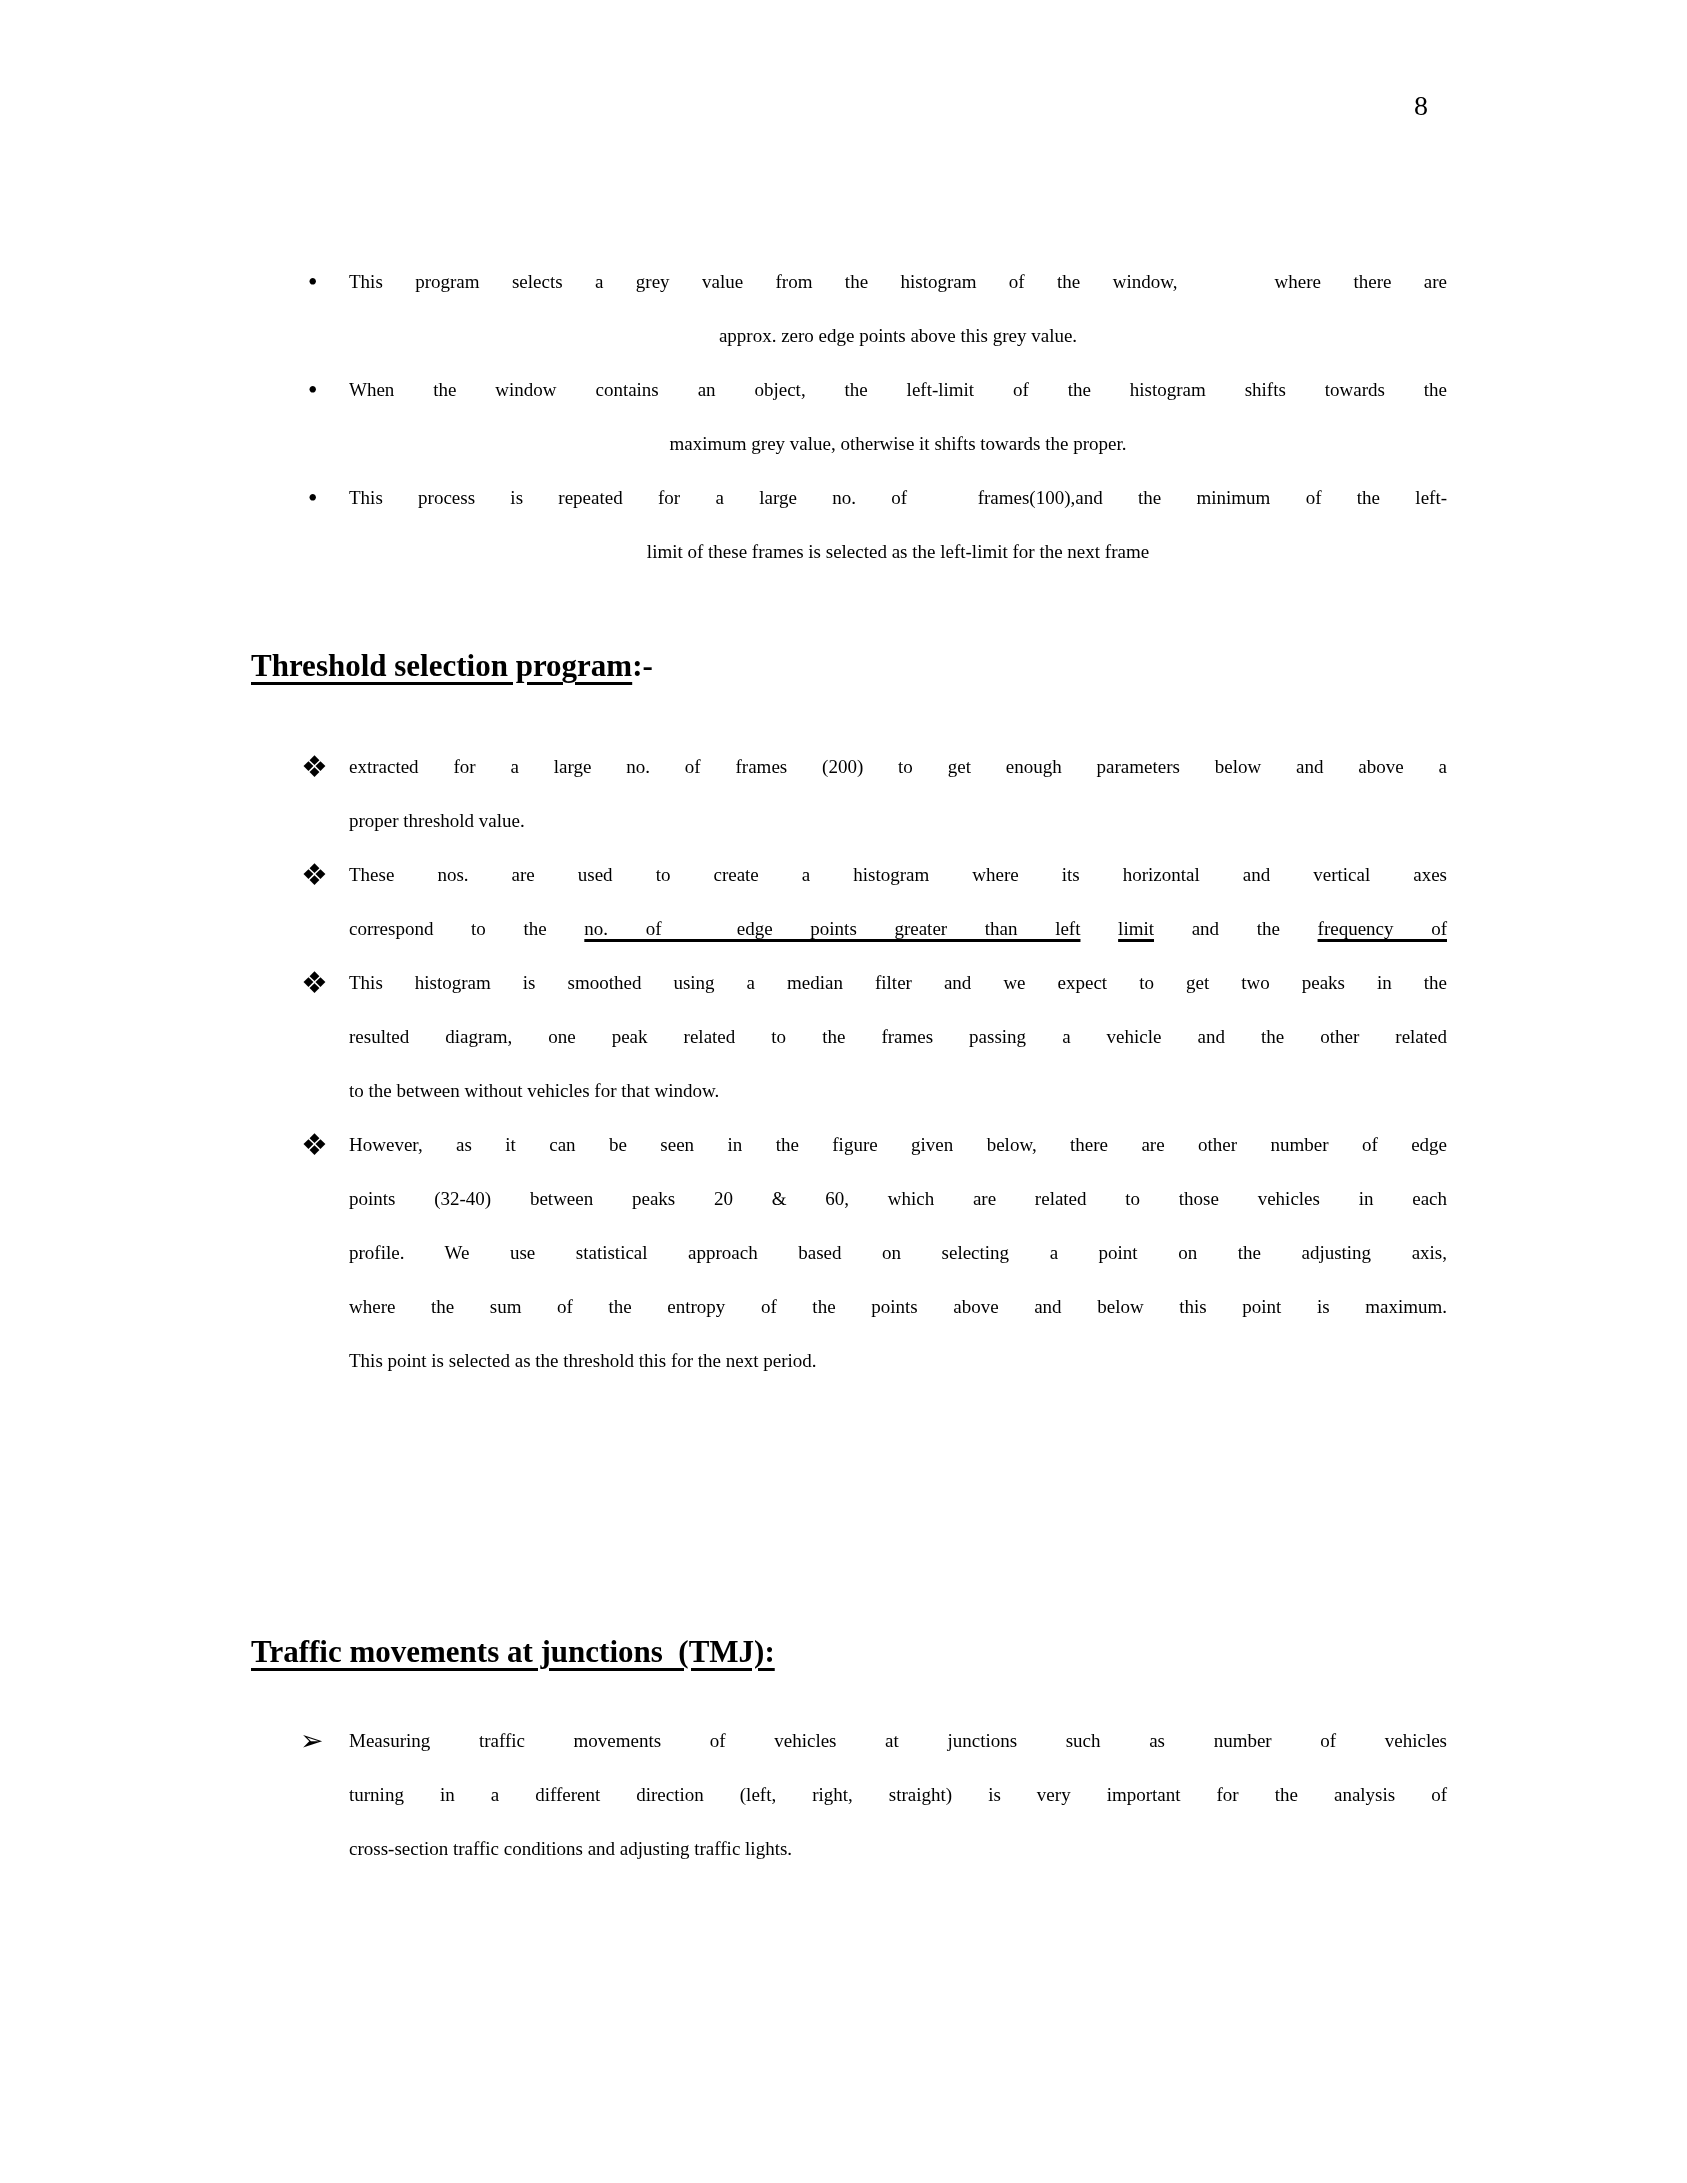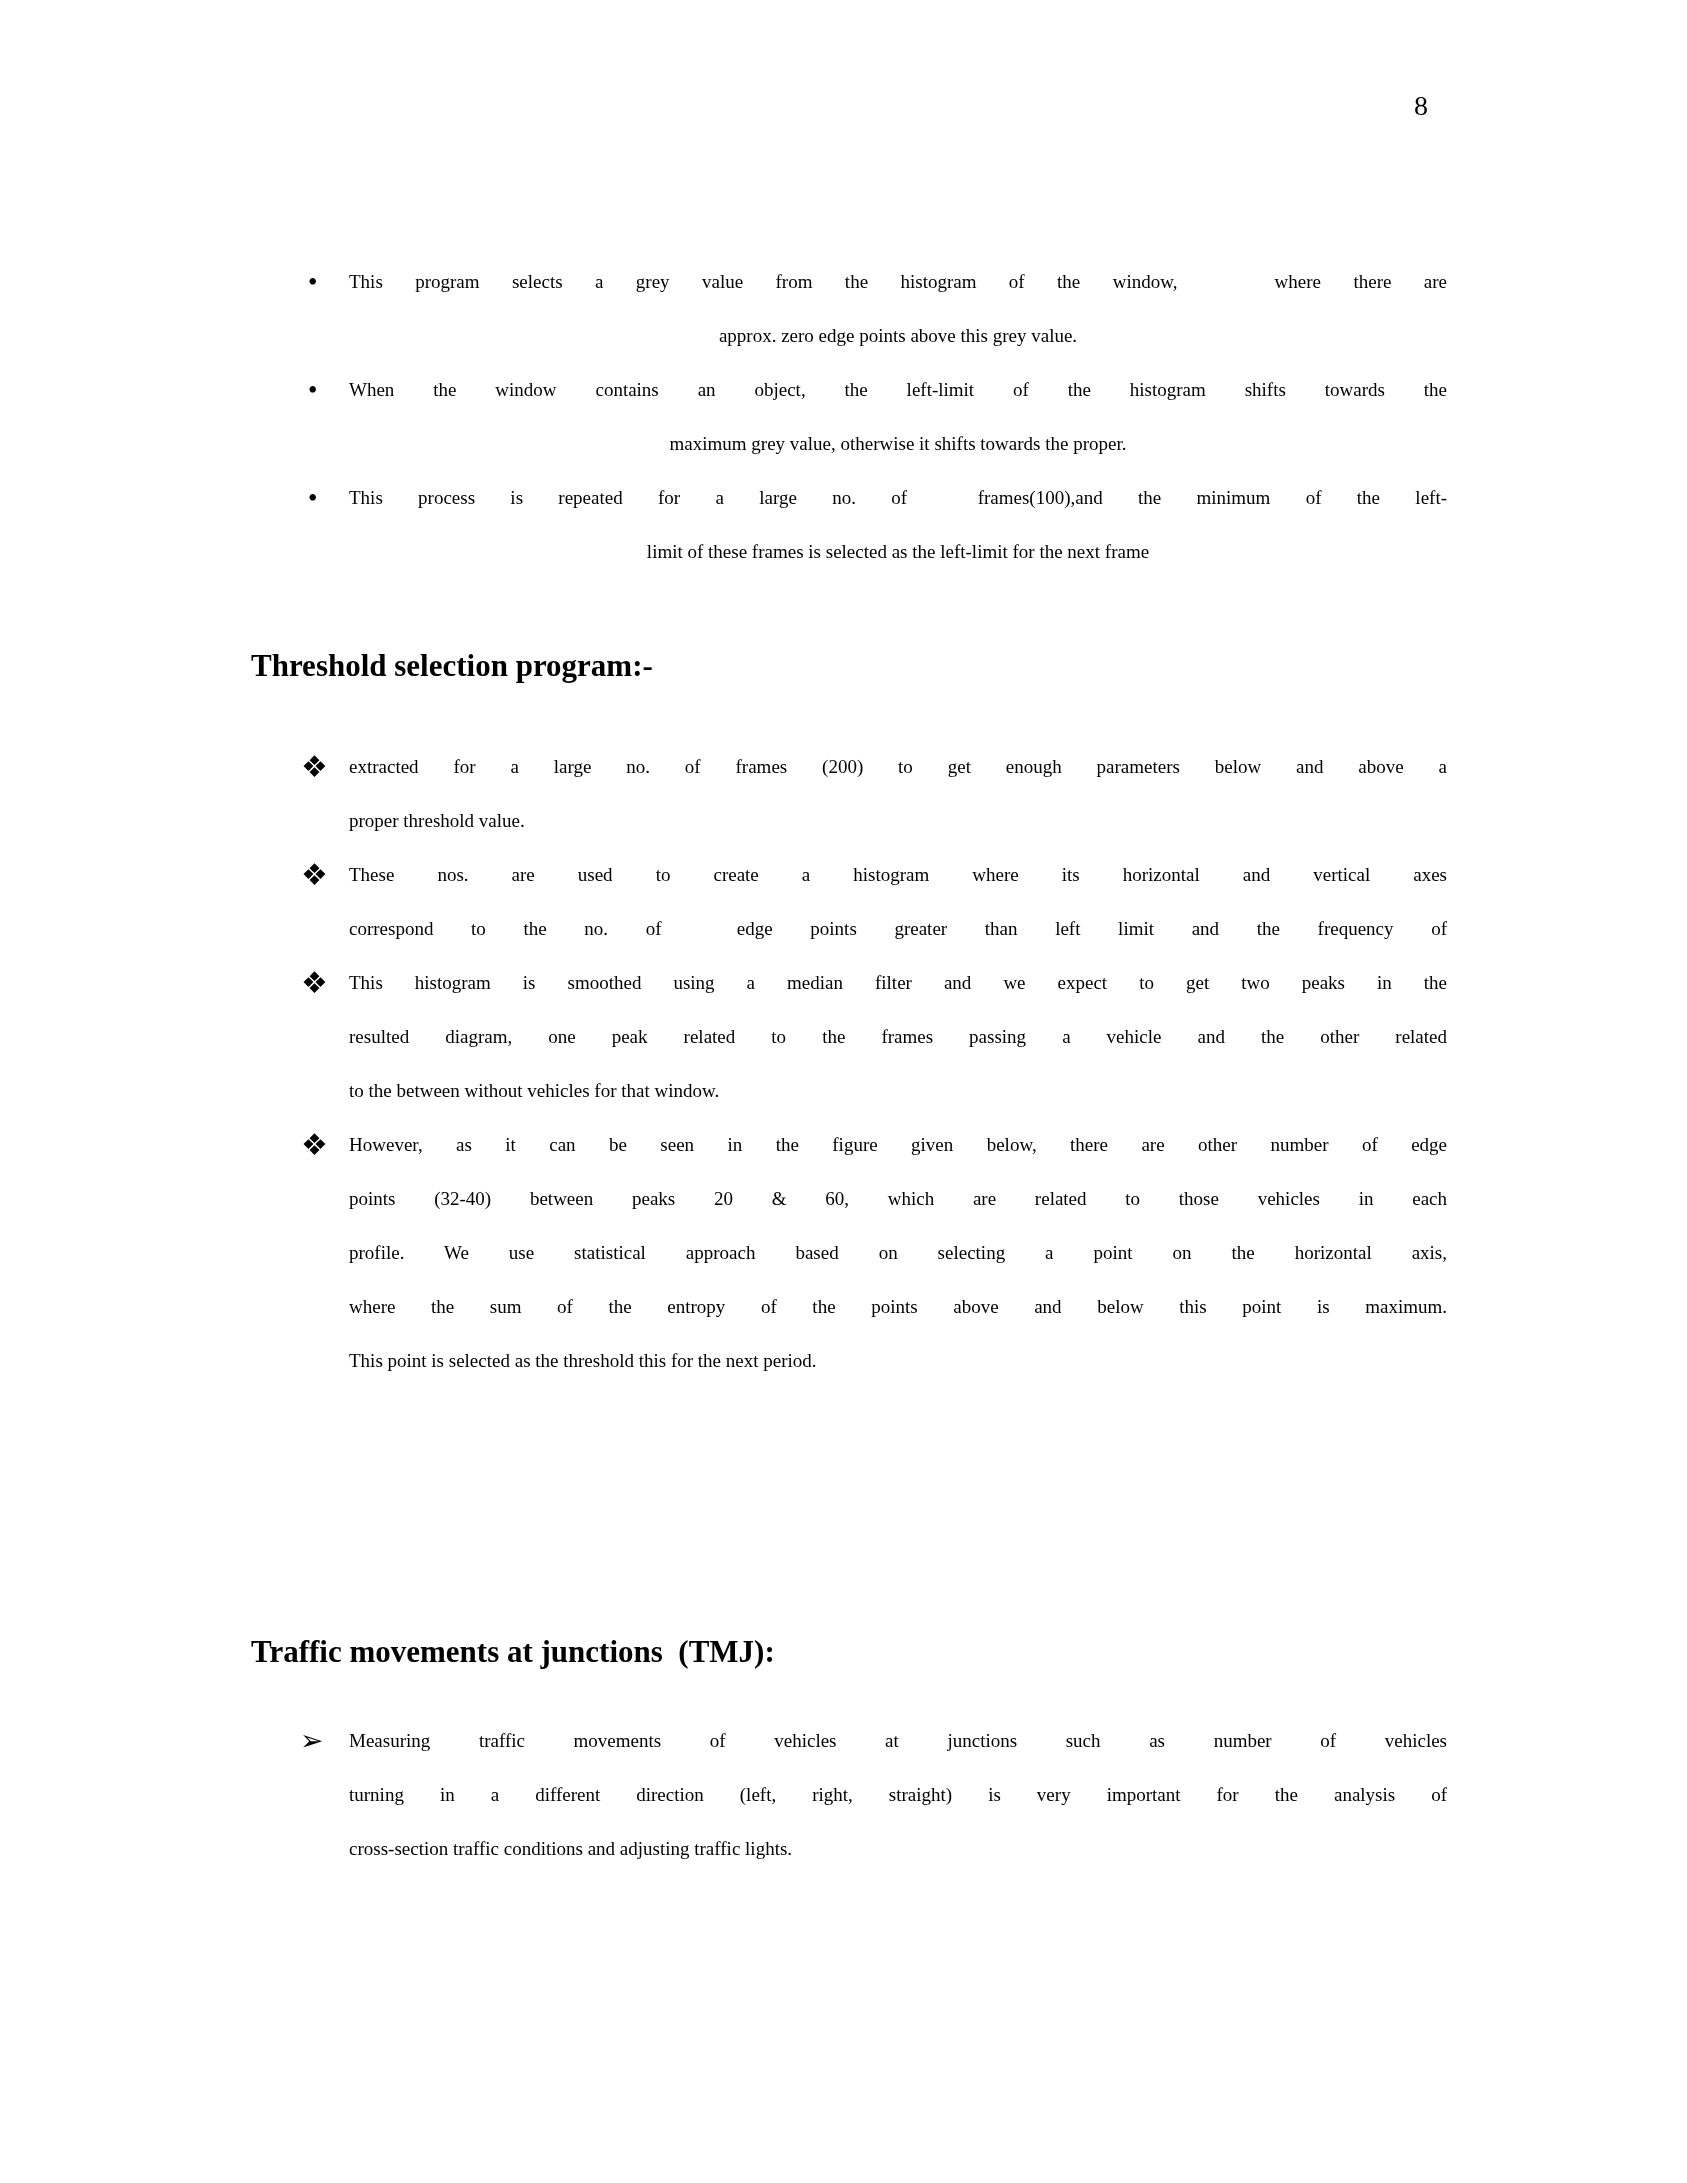--- a/index.html
+++ b/index.html
@@ -43,20 +43,21 @@
     font-weight: bold;
     font-size: 31px;
     line-height: 54px;
     margin-left: -98px;
   }
   .h-threshold { margin-top: 60px; }
   .list-b { margin-top: 47px; }
   .h-tmj { margin-top: 237px; }
   .list-c { margin-top: 35px; }
   .u {
+    text-decoration: underline;
     text-decoration-thickness: 2.5px;
     text-underline-offset: 4.1px;
   }
   .heading .u {
     text-decoration-thickness: 3.3px;
     text-underline-offset: 5.8px;
   }
 </style>
 </head>
 <body>
@@ -100,21 +101,21 @@
       <div class="item">
         <span class="bullet b-diamond">❖</span>
         <div class="line j">This histogram is smoothed using a median filter and we expect to get two peaks in the</div>
         <div class="line j">resulted diagram, one peak related to the frames passing a vehicle and the other related</div>
         <div class="line l">to the between without vehicles for that window.</div>
       </div>
       <div class="item">
         <span class="bullet b-diamond">❖</span>
         <div class="line j">However, as it can be seen in the figure given below, there are other number of edge</div>
         <div class="line j">points (32-40) between peaks 20 &amp; 60, which are related to those vehicles in each</div>
-        <div class="line j">profile. We use statistical approach based on selecting a point on the horizontal axis,</div>
+        <div class="line j">profile. We use statistical approach based on selecting a point on the adjusting axis,</div>
         <div class="line j">where the sum of the entropy of the points above and below this point is maximum.</div>
         <div class="line l">This point is selected as the threshold this for the next period.</div>
       </div>
     </div>
 
     <div class="heading h-tmj"><span class="u">Traffic movements at junctions&nbsp; (TMJ):</span></div>
 
     <div class="list list-c">
       <div class="item">
         <span class="bullet b-arrow">➢</span>

